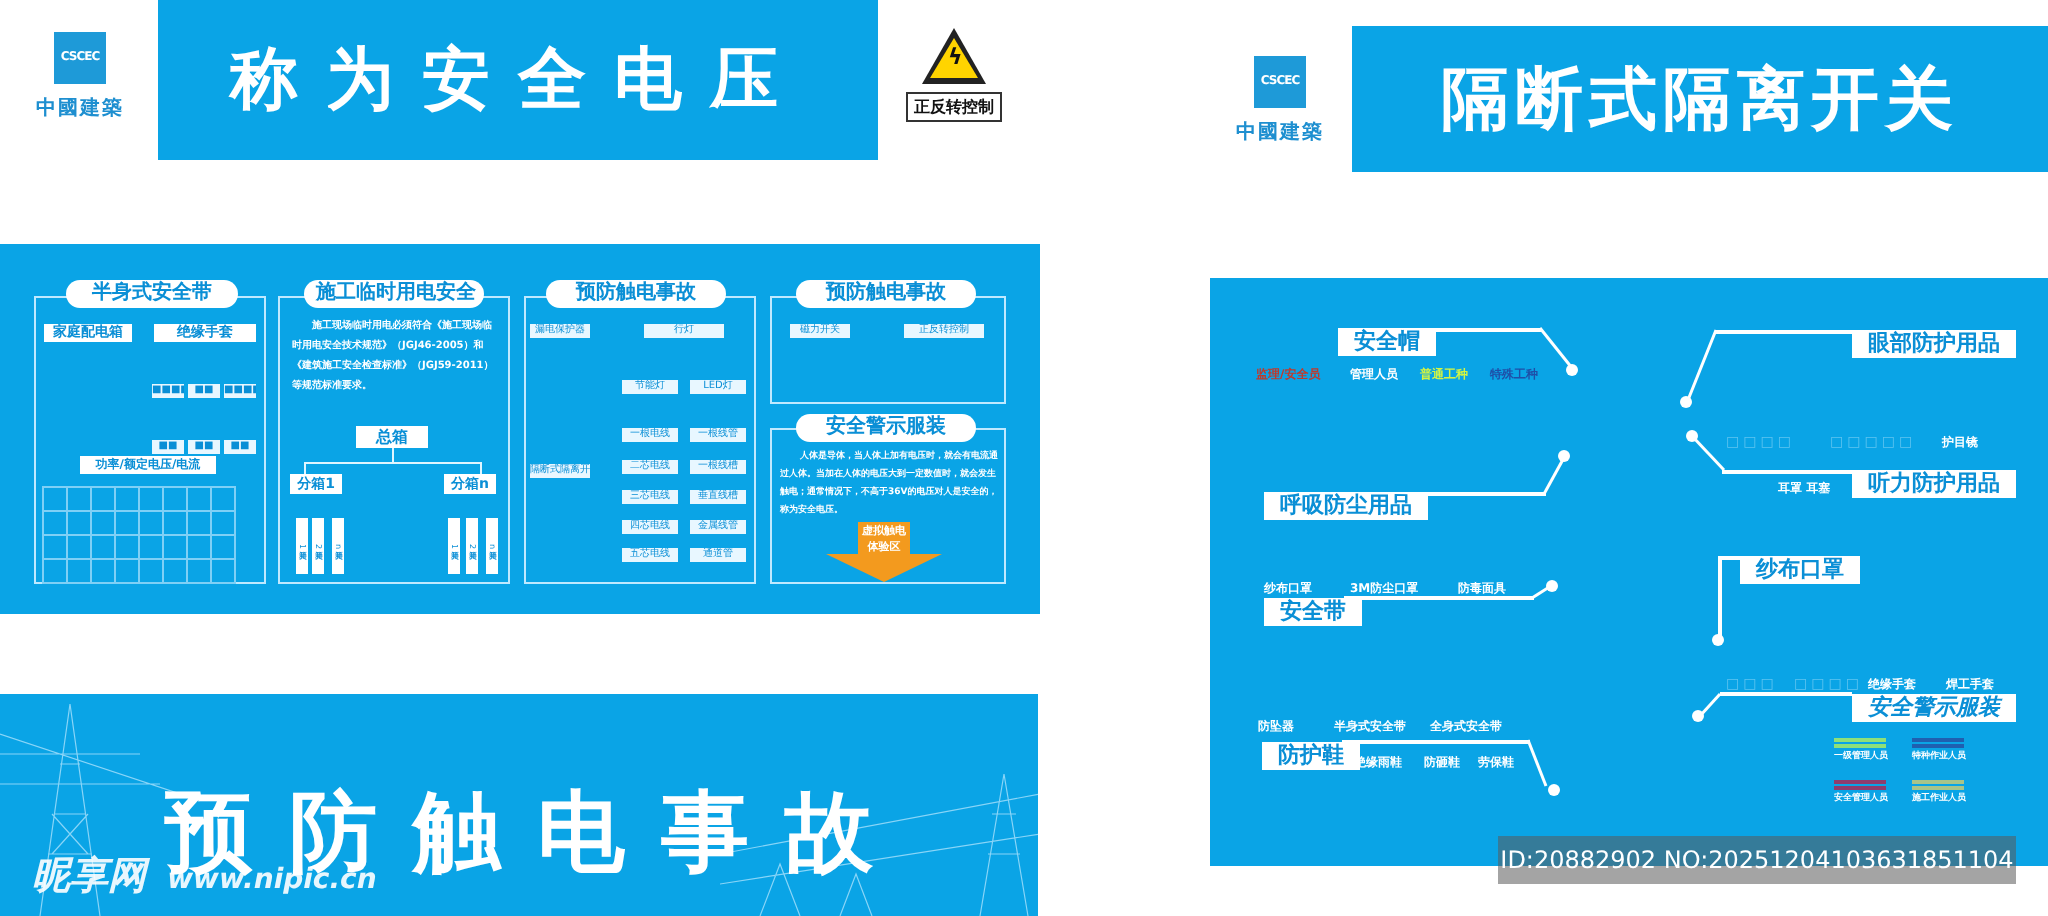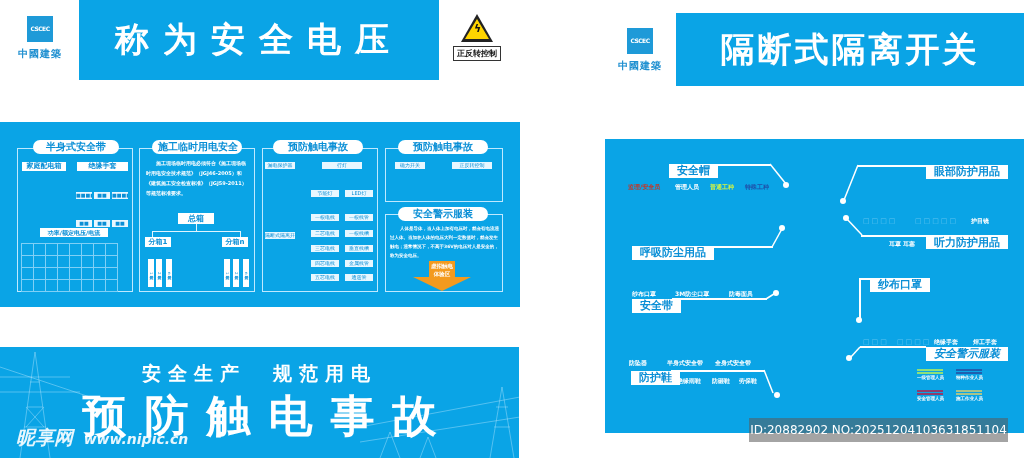--- a/index.html
+++ b/index.html
@@ -182,21 +182,20 @@
   <svg class="abs" style="left:0;top:0;" width="90" height="111" viewBox="0 0 90 111">
     <g class="tower">
       <path d="M20 111 L35 5 L50 111 M27 60 L43 60 M24 80 L46 80 M30 35 L40 35 M0 30 L70 30 M0 45 L80 45 M26 80 L44 60 M44 80 L26 60 M0 20 L90 50"></path>
     </g>
   </svg>
   <svg class="abs" style="left:360px;top:0;" width="160" height="111" viewBox="0 0 160 111">
     <g class="tower">
       <path d="M130 111 L142 40 L154 111 M134 80 L150 80 M136 60 L148 60 M0 80 L160 50 M20 111 L30 85 L40 111 M60 111 L68 90 L76 111 M0 95 L160 70"></path>
     </g>
   </svg>
-  <div class="abs" style="left:0;top:14px;width:519px;text-align:center;color:#fff;font-size:19px;font-weight:bold;letter-spacing:7px;white-space:pre;">安全生产  规范用电</div>
   <div class="abs" style="left:0;top:40px;width:519px;text-align:center;color:#fff;font-size:44px;font-weight:bold;letter-spacing:18px;padding-left:18px;">预防触电事故</div>
   <div class="abs wm" style="left:16px;top:78px;font-size:19px;">
     <span>昵享网</span>
     <span style="font-size:14px;margin-left:4px;">www.nipic.cn</span>
   </div>
 </div>
 
 <div class="abs blue" style="left:605px;top:139px;width:419px;height:294px;">
 
   <div class="abs rlabel" style="left:64px;top:25px;">安全帽</div>

